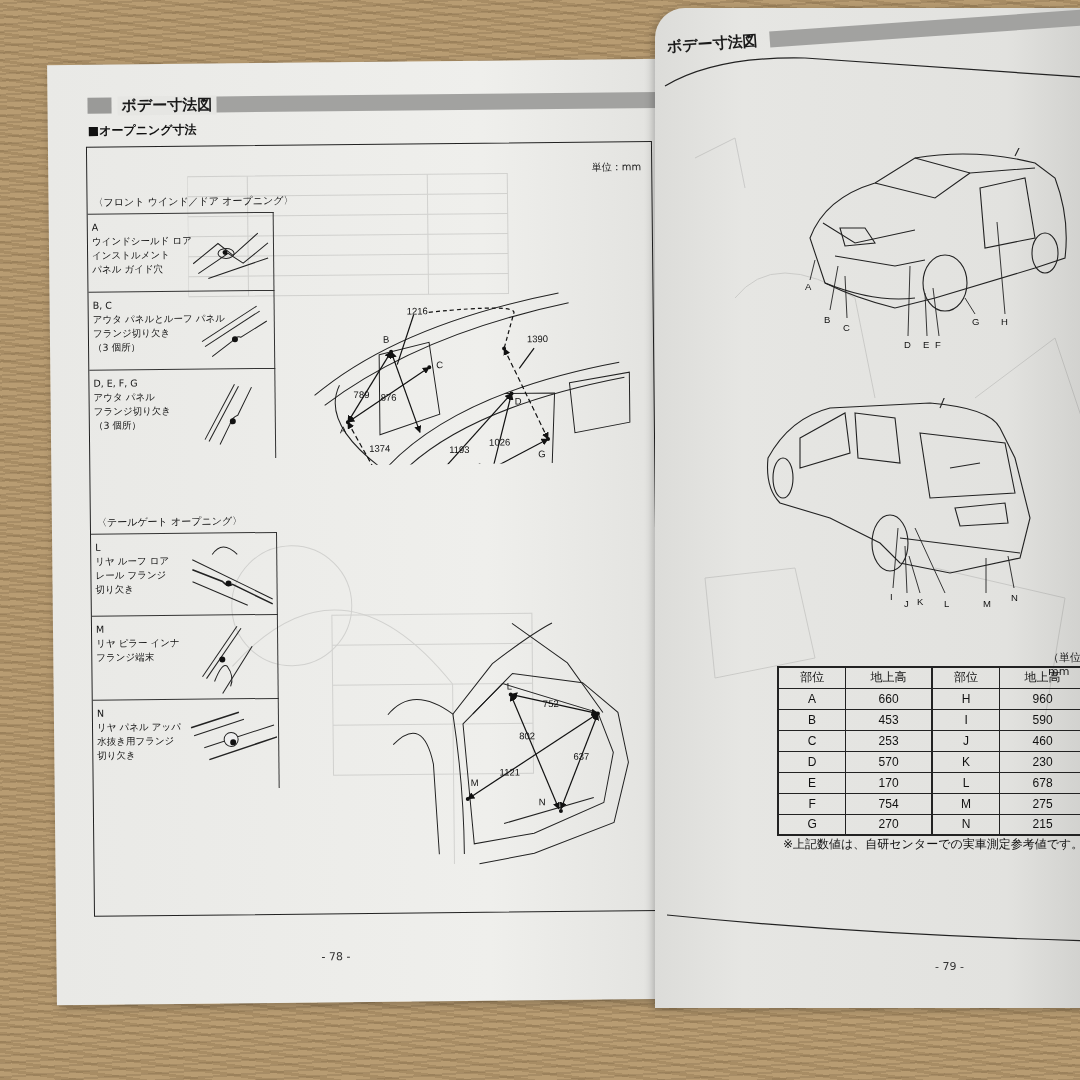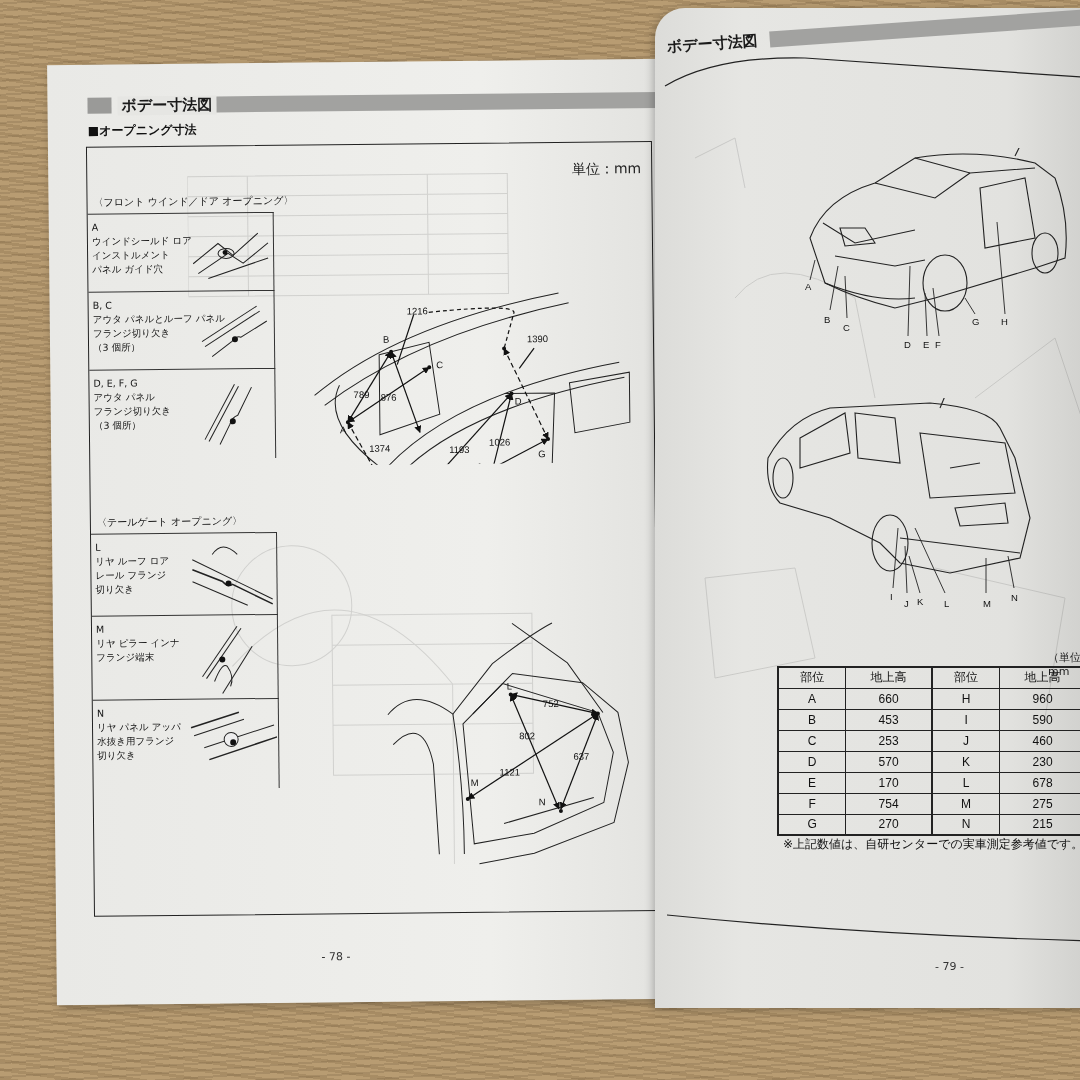--- a/index.html
+++ b/index.html
@@ -24,21 +24,21 @@
       background: linear-gradient(90deg, #dcdcd9 0%, #e6e6e3 20%, #e2e2df 80%, #cfcfcc 100%);
       border-top-left-radius: 30px;
       box-shadow: -2px 2px 8px rgba(0,0,0,0.25);
     }
     .sec-head { position: absolute; display: flex; align-items: center; height: 22px; }
     .sec-head .sq { width: 24px; height: 16px; background: #9a9a98; margin-right: 6px; }
     .sec-head .title { font-weight: bold; font-size: 15px; color: #1a1a1a; padding: 0 4px; background: #e6e6e3; }
     .sec-head .bar { height: 16px; background: #a2a2a0; flex: 1; }
     .sub-head { position: absolute; font-size: 12px; font-weight: bold; color: #111; }
     .frame { position: absolute; border: 1.5px solid #222; }
-    .unit { position: absolute; font-size: 14px; color: #222; }
+    .unit { position: absolute; font-size: 10px; color: #222; }
     .group-title { position: absolute; font-size: 10px; color: #111; }
     .detail-box {
       position: absolute; border-top: 1.5px solid #333; border-right: 1.5px solid #333;
       font-size: 9.5px; line-height: 14px; color: #111;
     }
     .detail-box .txt { position: absolute; left: 4px; top: 6px; white-space: pre-line; }
     .detail-box svg { position: absolute; }
     .diagram { position: absolute; }
     .dim { font-size: 9.5px; fill: #111; font-family: "Liberation Sans", sans-serif; }
     .ptl { font-size: 9.5px; fill: #111; font-family: "Liberation Sans", sans-serif; }

